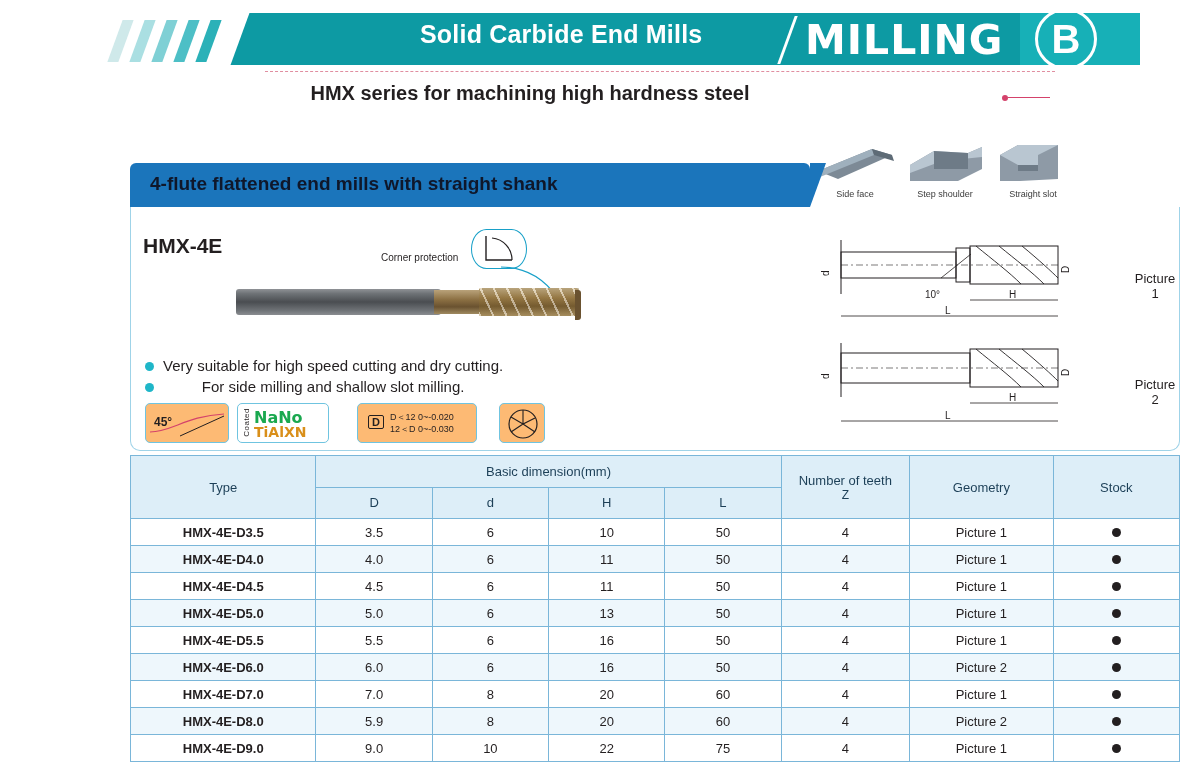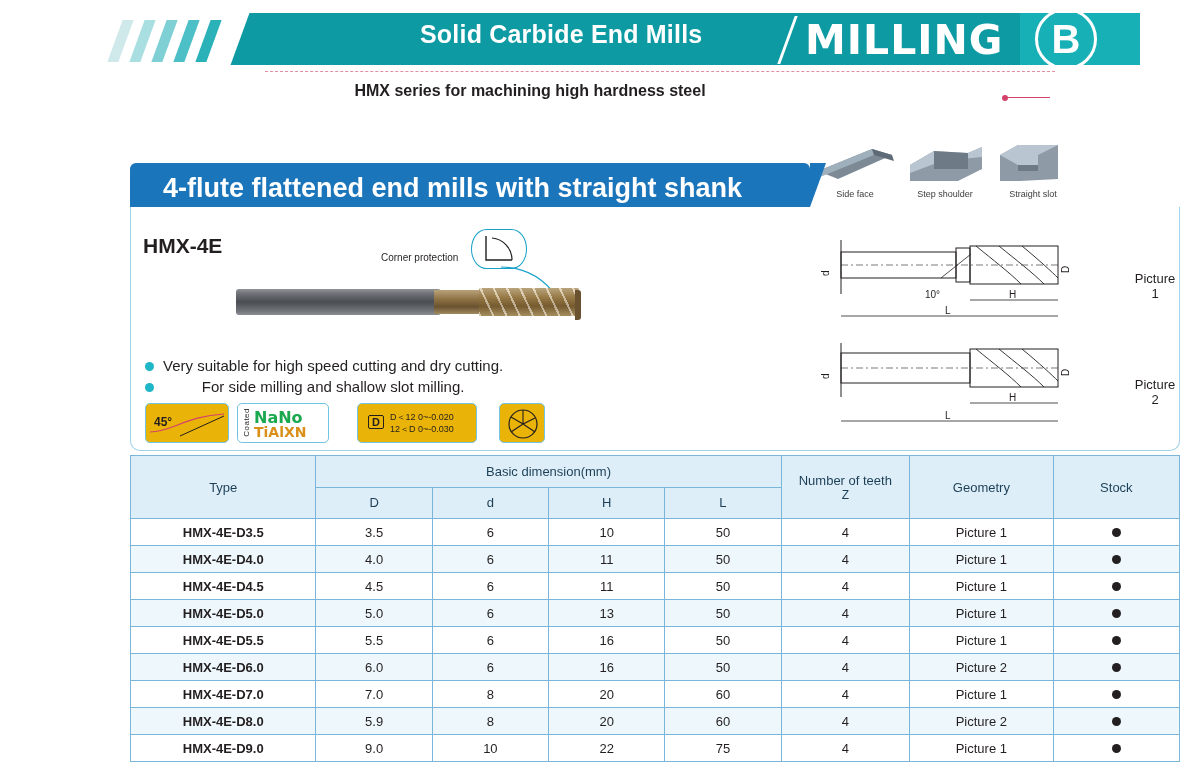--- a/index.html
+++ b/index.html
@@ -107,21 +107,21 @@
     position: absolute;
     left: 265px; top: 71px;
     width: 790px;
     border-top: 1px dashed #e08ea0;
   }
   .hdr-sub {
     position: absolute;
     left: 0; top: 82px;
     width: 1060px;
     text-align: center;
-    font-size: 16px;
+    font-size: 20px;
     font-weight: bold;
     color: #231f20;
   }
   .hdr-sub-dot {
     position: absolute;
     left: 1002px; top: 95px;
     width: 6px; height: 6px;
     background: #d4426b;
     border-radius: 50%;
   }
@@ -136,24 +136,23 @@
   .sec-title {
     position: absolute;
     left: 130px; top: 163px;
     width: 680px; height: 44px;
     background: #1b75bb;
     border-radius: 6px 6px 0 0;
   }
   .sec-title span {
     position: absolute;
     left: 20px; top: 10px;
-    color: #ffffff;
-    font-size: 27px;
+    color: #0f172a;
+    font-size: 19px;
     font-weight: bold;
-    margin-left: 13px;
   }
   .sec-title:after {
     content: "";
     position: absolute;
     right: -16px; top: 0;
     width: 0; height: 0;
     border-left: 16px solid #1b75bb;
     border-bottom: 44px solid transparent;
   }
 
@@ -271,21 +270,21 @@
     background: #1fb6c8;
   }
 
   
   .feat {
     position: absolute;
     top: 196px;
     height: 40px;
     border: 1px solid #6fc4e0;
     border-radius: 5px;
-    background: #eab308;
+    background: #fdba74;
     box-sizing: border-box;
   }
   .feat-1 { left: 14px;  width: 84px; }
   .feat-2 { left: 106px; width: 92px; background:#ffffff; }
   .feat-3 { left: 226px; width: 120px; }
   .feat-4 { left: 368px; width: 46px; }
   .feat-45 {
     position:absolute; left:8px; top:11px;
     font-size: 12px; font-weight: bold; color:#231f20;
   }

